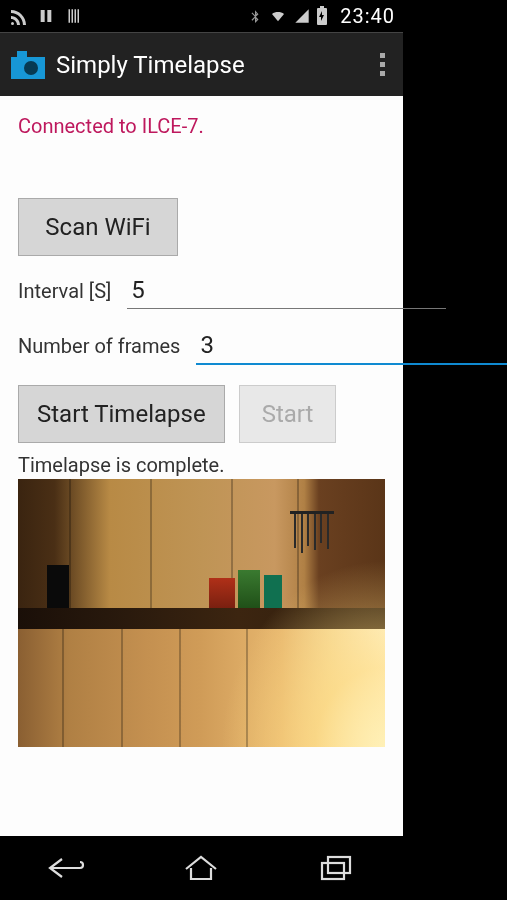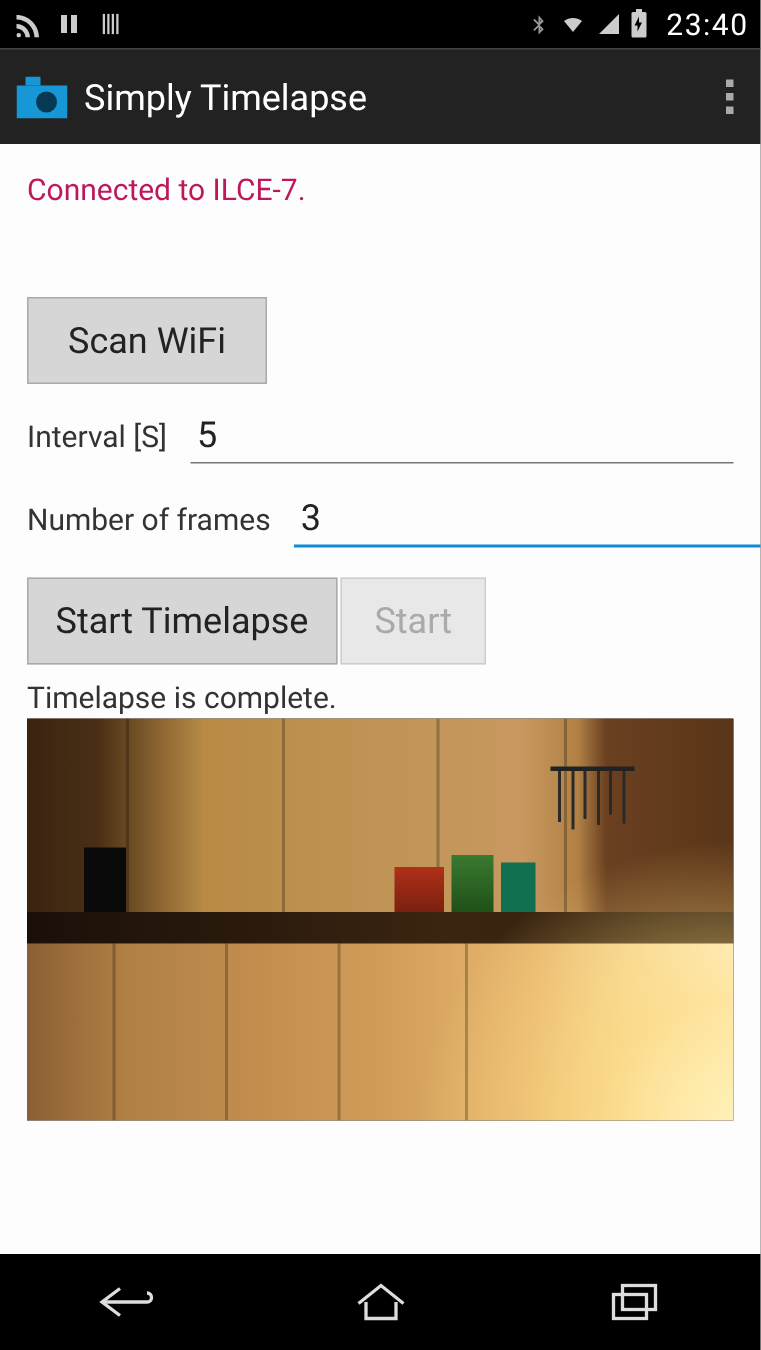--- a/index.html
+++ b/index.html
@@ -1,18 +1,18 @@
 <!DOCTYPE html>
 <html><head>
 <meta charset="utf-8">
 <style>
   * { box-sizing: border-box; margin: 0; padding: 0; }
   html, body { width: 507px; height: 900px; font-family: Roboto, Arial, sans-serif; background: #000; overflow: hidden; }
 
-  .screen { width: 507px; height: 900px; display: flex; flex-direction: column; background: #fff; }
+  .screen { width: 403px; height: 900px; display: flex; flex-direction: column; background: #fff; }
 
   
   .status-bar { height: 32px; background: #000; color: #ccc; display: flex; align-items: center; padding: 0 8px; font-size: 18px; }
   .status-left { display: flex; gap: 12px; align-items: center; }
   .status-right { margin-left: auto; display: flex; gap: 6px; align-items: center; }
   .status-icon { display: inline-flex; align-items: center; justify-content: center; }
   .status-time { font-size: 20px; color: #fff; margin-left: 6px; letter-spacing: 1px; }
 
   
   .action-bar { height: 64px; background: #222; color: #fff; display: flex; align-items: center; padding: 0 10px; border-top: 1px solid #444; }
@@ -27,21 +27,21 @@
 
   .btn { background: #d6d6d6; border: 1px solid #aaa; font-size: 24px; color: #222; padding: 14px 20px; display: inline-block; cursor: pointer; font-family: inherit; }
   .btn:disabled { color: #aaa; border-color: #ccc; background: #e8e8e8; cursor: default; }
   .btn-scan { width: 160px; margin-bottom: 18px; }
 
   .field-row { display: flex; align-items: baseline; gap: 16px; margin-bottom: 20px; }
   .field-label { font-size: 20px; color: #333; white-space: nowrap; }
   .field-input { flex: 1; border: none; border-bottom: 1px solid #777; font-size: 24px; color: #222; padding: 2px 4px 4px; outline: none; background: transparent; font-family: inherit; }
   .field-input.focused { border-bottom: 2px solid #0f8ad1; }
 
-  .btn-row { display: flex; gap: 2px; margin-bottom: 10px; }
+  .btn-row { display: flex; gap: 14px; margin-bottom: 10px; }
   .btn-start { padding: 14px 18px; }
   .btn-stop { padding: 14px 22px; }
 
   .status-text { font-size: 20px; color: #333; margin-bottom: 2px; }
 
   .preview { width: 100%; height: 268px; background: #332010; position: relative; overflow: hidden; }
 
   
   .preview .upper { position: absolute; top: 0; left: 0; right: 0; height: 48%; background: linear-gradient(90deg, #3a2410 0%, #4a2f15 10%, #b88a45 25%, #bf9455 50%, #c89860 70%, #b08045 78%, #6a4020 82%, #5a3518 100%); }
   .preview .counter { position: absolute; top: 48%; left: 0; right: 0; height: 8%; background: linear-gradient(90deg, #1a0f08 0%, #2a1a0d 30%, #3c2510 60%, #2f1d0d 100%); }

